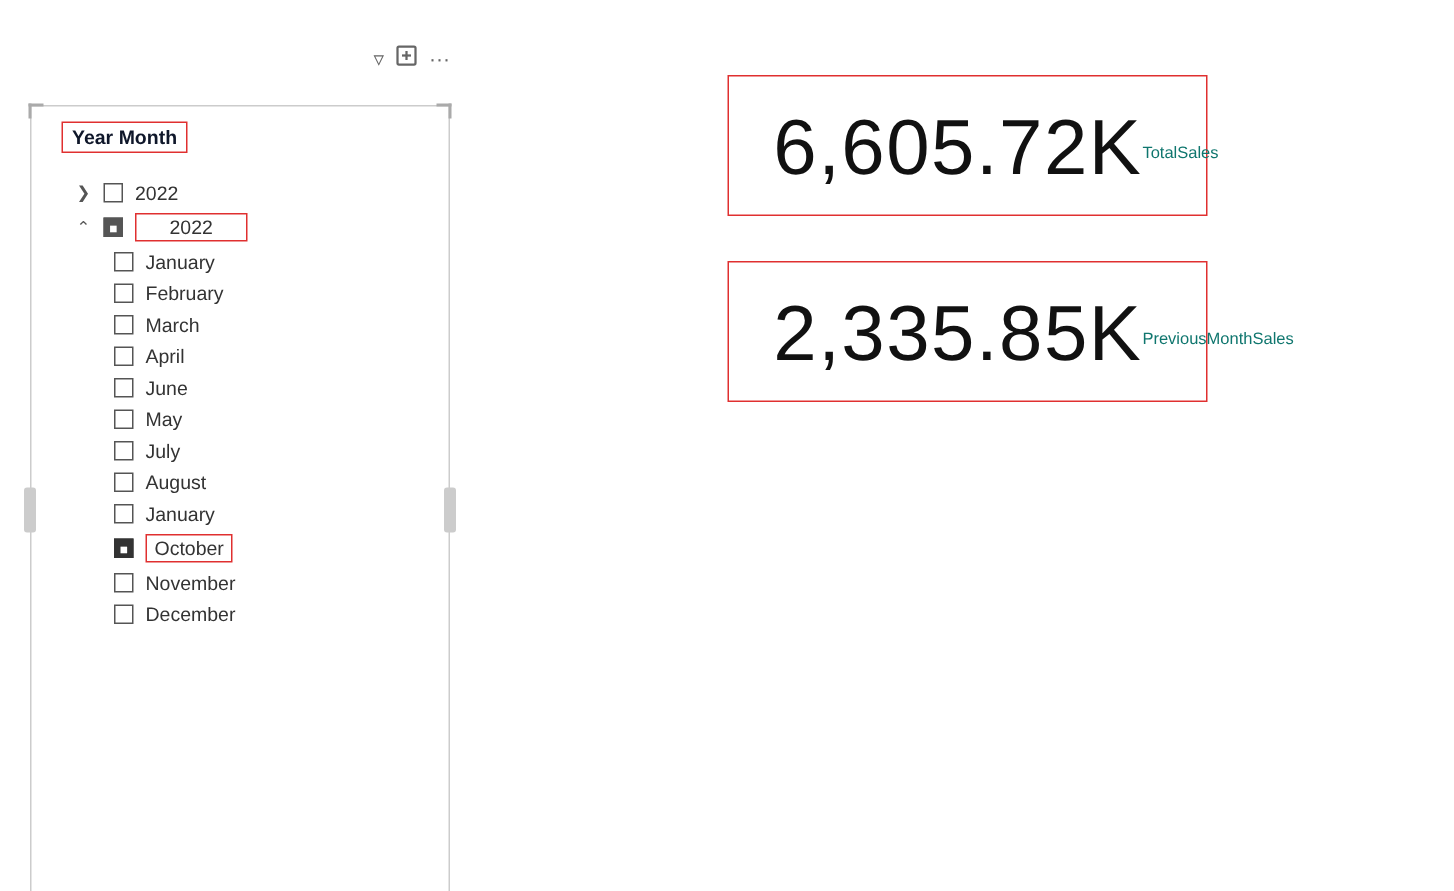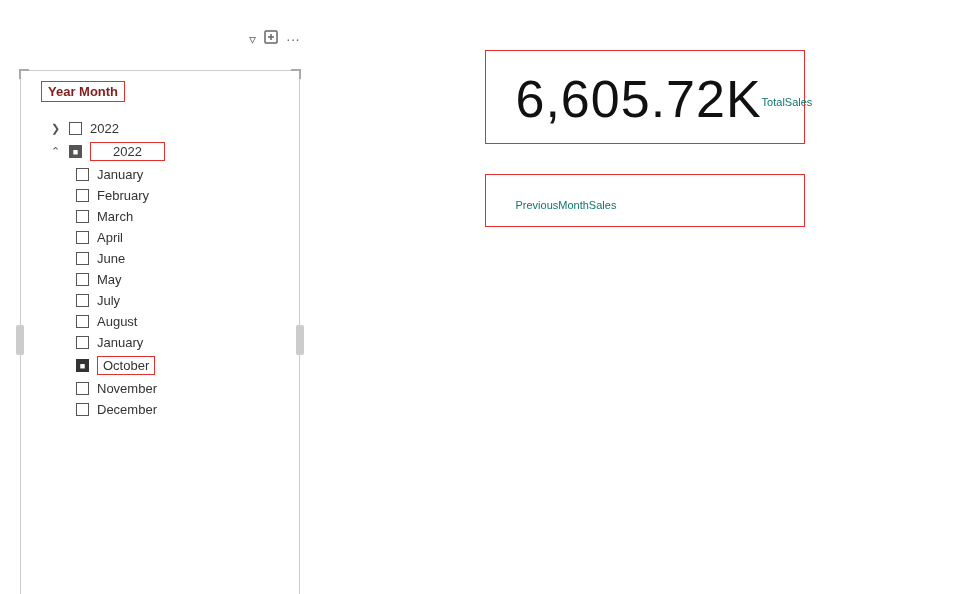--- a/index.html
+++ b/index.html
@@ -95,21 +95,21 @@
 
     .slicer-header {
       display: inline-flex;
       align-items: center;
       border: 1.5px solid #e03030;
       padding: 2px 6px;
       margin-left: 10px;
       margin-bottom: 8px;
       font-size: 13px;
       font-weight: 600;
-      color: #7f1d1d;
+      color: #0f172a;
     }
 
     .tree-item {
       display: flex;
       align-items: center;
       padding: 3px 10px;
       font-size: 13px;
       color: #333;
       cursor: pointer;
     }
@@ -303,17 +303,18 @@
 
     </div>
   </div>
 
   <div class="kpi-panel">
     <div class="kpi-card">
       <span class="kpi-value">6,605.72K</span>
       <span class="kpi-label">TotalSales</span>
     </div>
     <div class="kpi-card">
+      <span class="kpi-value">2,335.85K</span>
       <span class="kpi-label">PreviousMonthSales</span>
     </div>
   </div>
 
 </div>
 
 </body></html>

